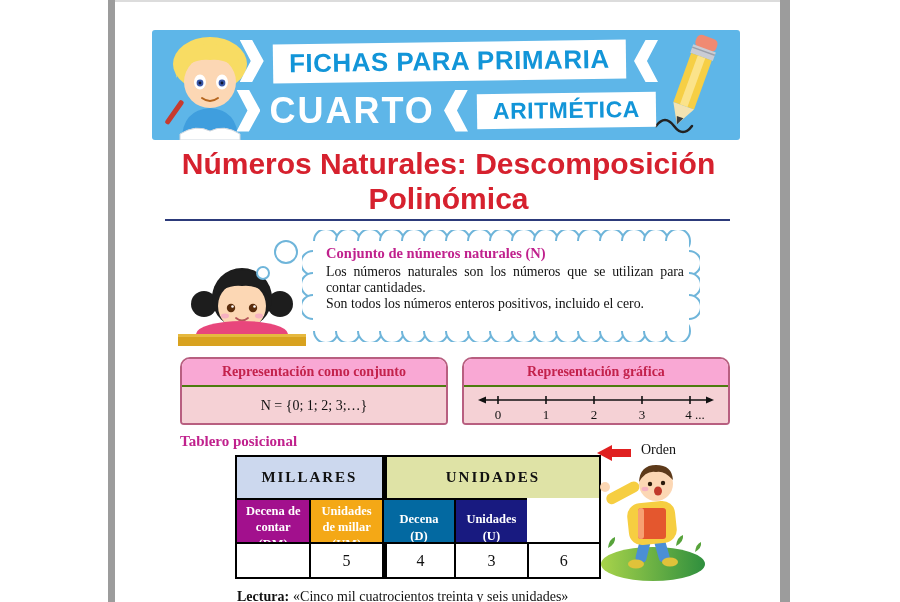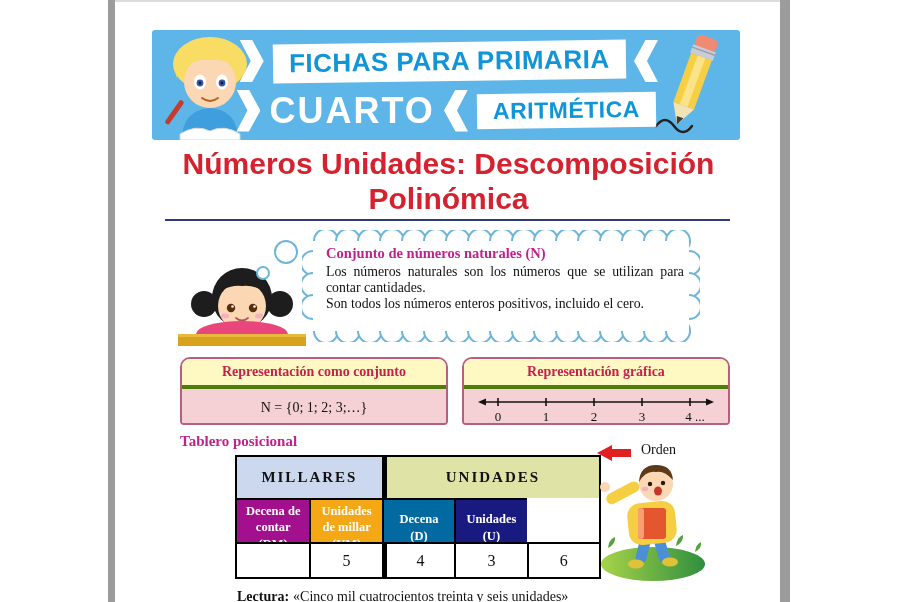--- a/index.html
+++ b/index.html
@@ -44,21 +44,21 @@
   .bubble-text{position:absolute;left:24px;top:15px;right:16px;font-size:13.8px;color:#111;}
   .bubble-heading{color:#c0218d;font-weight:bold;font-size:14.5px;margin:0 0 2px 0;}
   .bubble-text p{margin:0;text-align:justify;}
 
   
   .infobox{width:264px;height:64px;border:2px solid #b85f80;border-radius:10px 10px 4px 4px;
     overflow:hidden;background:#fff;}
   .box-set{left:180px;top:357px;}
   .box-graph{left:462px;top:357px;}
   .infobox-header{height:26px;display:flex;align-items:center;justify-content:center;
-    color:#c3224c;font-weight:bold;font-size:14px;background:#fef9c3;border-bottom:4px solid #4d7c0f;}
+    color:#c3224c;font-weight:bold;font-size:14px;background:#f9a8d4;border-bottom:2px solid #4d7c0f;}
   .infobox-body{height:38px;background:#f5d1d5;display:flex;align-items:center;justify-content:center;
     font-size:14px;color:#111;}
 
   
   .section-label{left:180px;top:433px;color:#c0218d;font-weight:bold;font-size:15px;}
   .ptable{left:235px;top:455px;width:362px;display:grid;grid-template-columns:repeat(5,1fr);
     border:2px solid #000;background:#fff;}
   .group-cell{height:41px;display:flex;align-items:center;justify-content:center;
     font-weight:bold;font-size:15px;letter-spacing:2px;color:#111;}
   .group-millares{grid-column:1 / span 2;background:#ccd8ee;}
@@ -142,21 +142,21 @@
     <div class="chev"></div>
     <span class="cuarto">CUARTO</span>
     <div class="chev flip"></div>
     <div class="ribbon ribbon2">
       <span class="ribbon-text">ARITMÉTICA</span>
     </div>
   </div>
 </div>
 
 <div class="abs main-title">
-  <div>Números Unidades: Descomposición</div>
+  <div>Números Naturales: Descomposición</div>
   <div>Polinómica</div>
 </div>
 <div class="abs title-rule"></div>
 
 <svg class="abs illu" width="128" height="84" viewBox="0 0 128 84" style="left:178px;top:262px;">
   <circle cx="26" cy="42" r="13" fill="#1d1d1d"></circle>
   <circle cx="102" cy="42" r="13" fill="#1d1d1d"></circle>
   <circle cx="64" cy="36" r="30" fill="#1d1d1d"></circle>
   <circle cx="64" cy="44" r="24" fill="#fcd7b4"></circle>
   <path d="M34 38 A30 30 0 0 1 94 38 Q82 22 64 24 Q46 22 34 38 Z" fill="#1d1d1d"></path>

